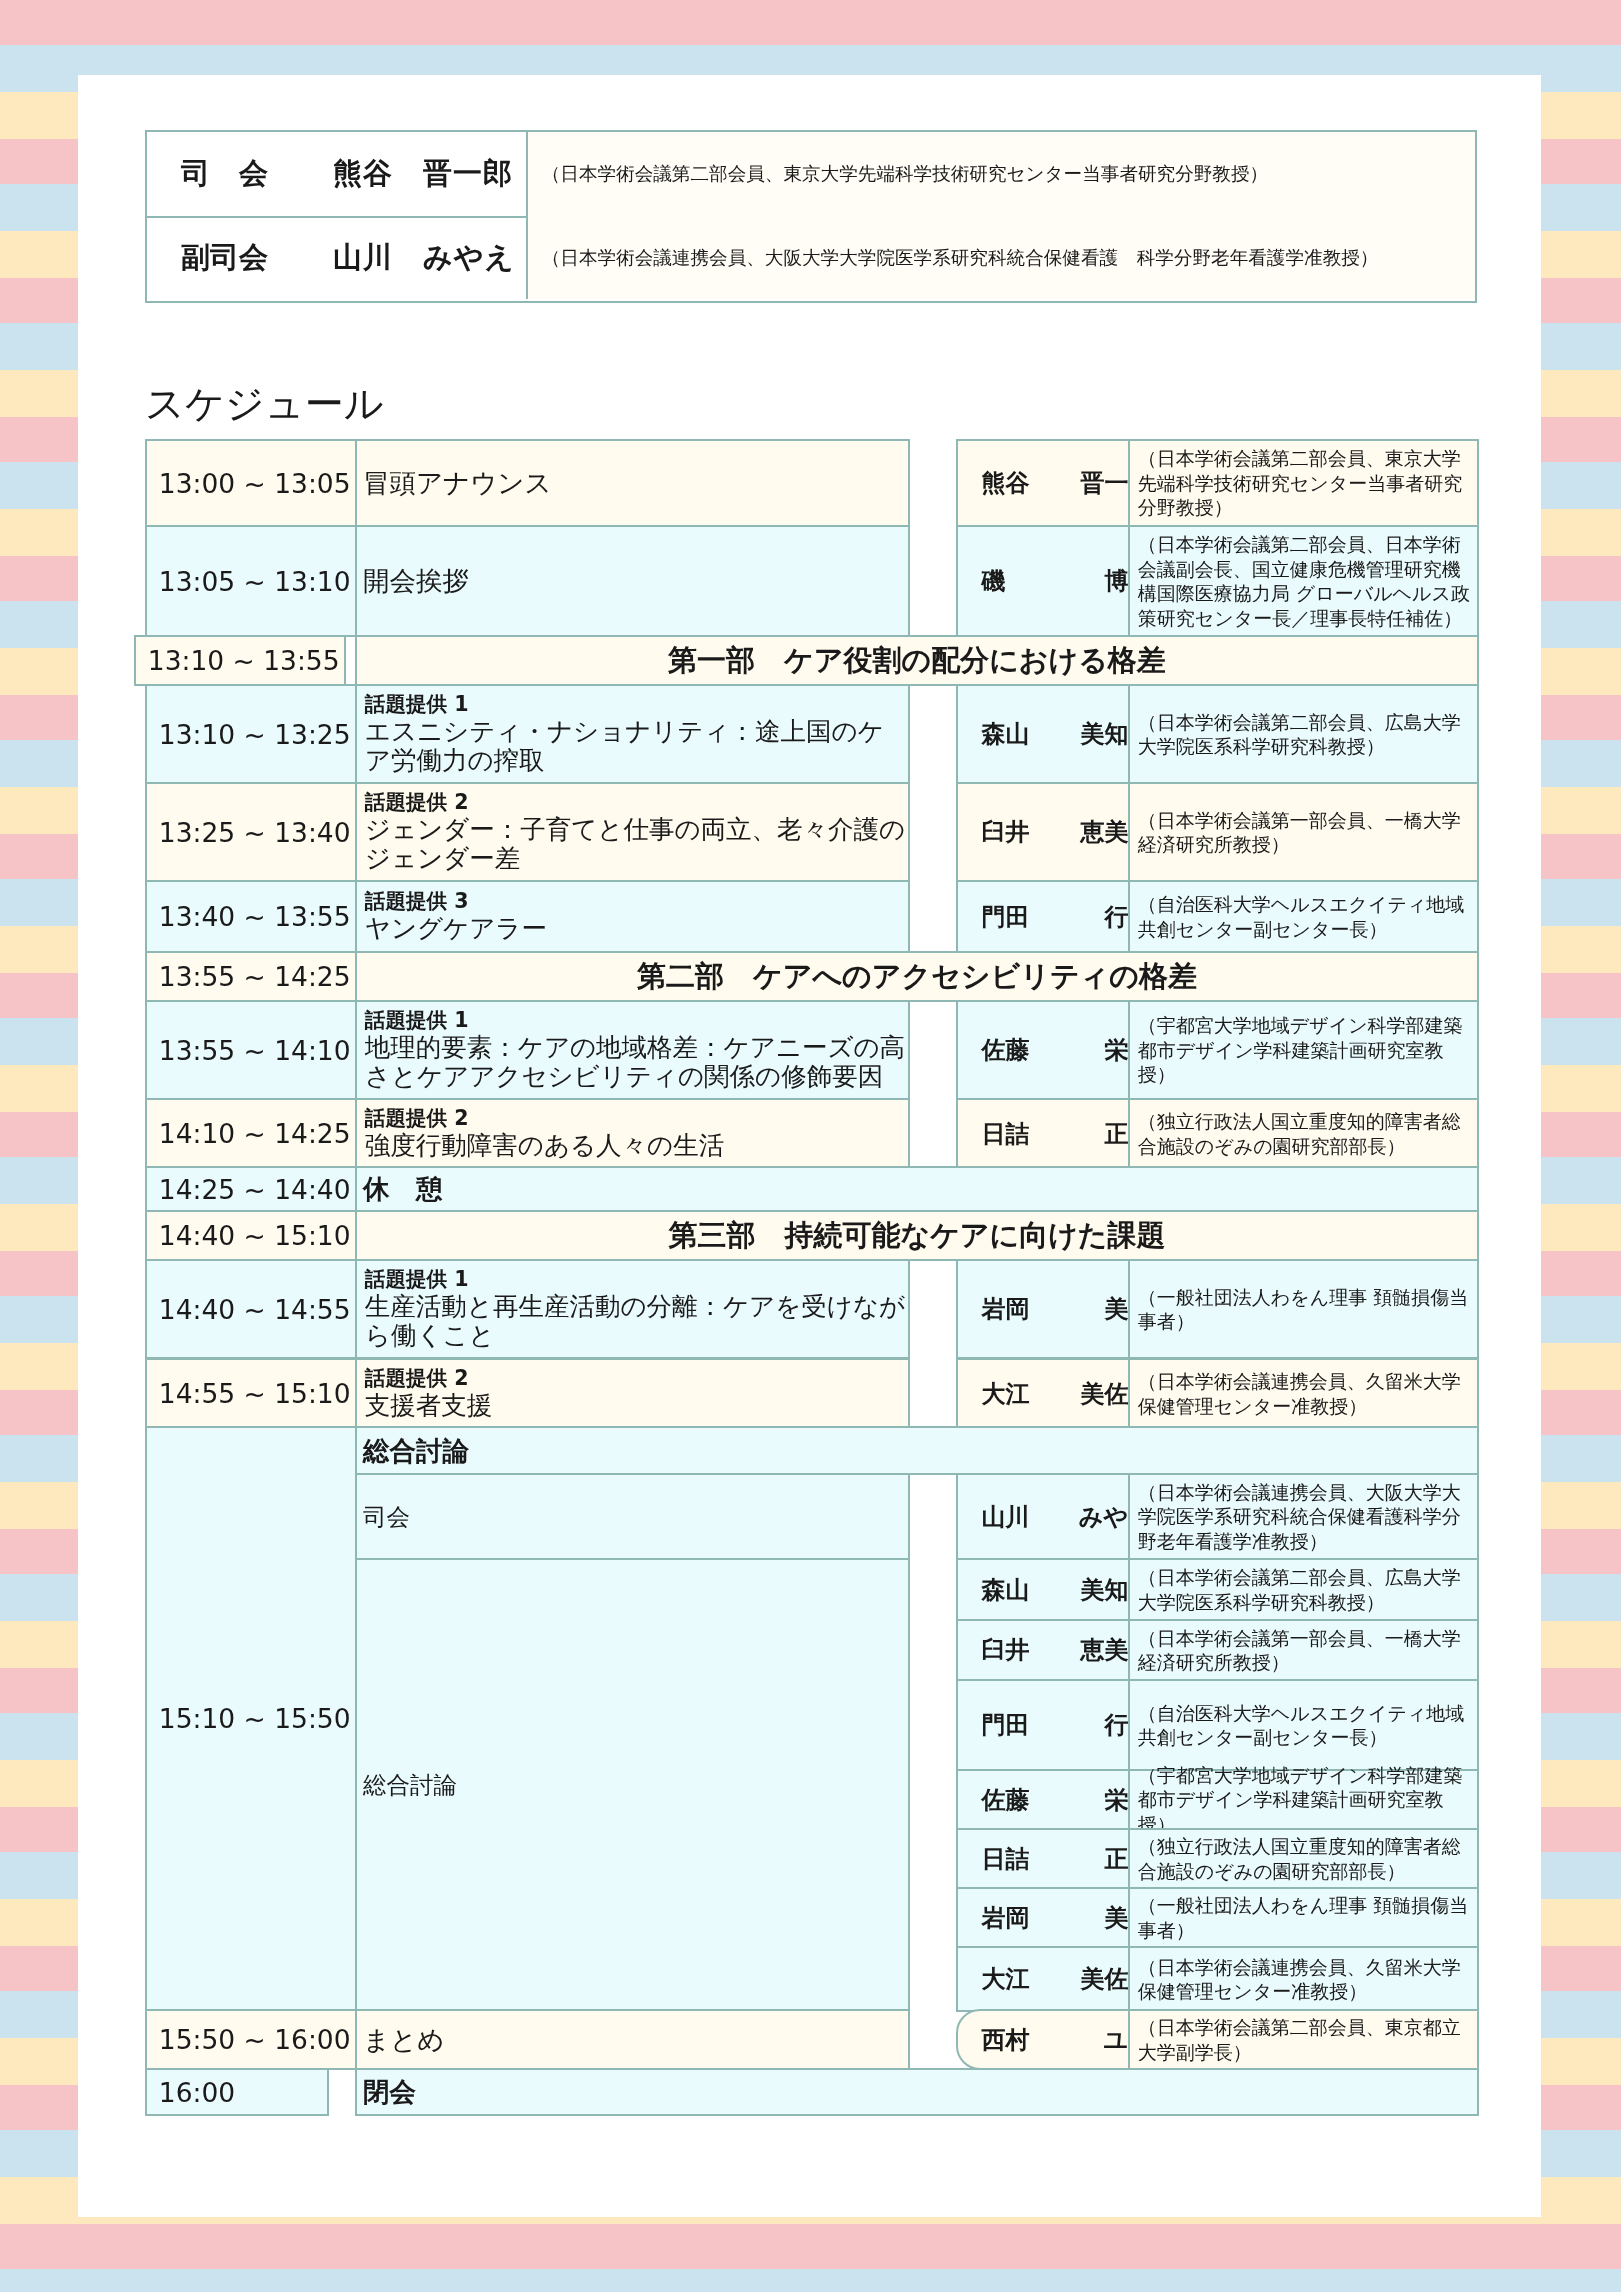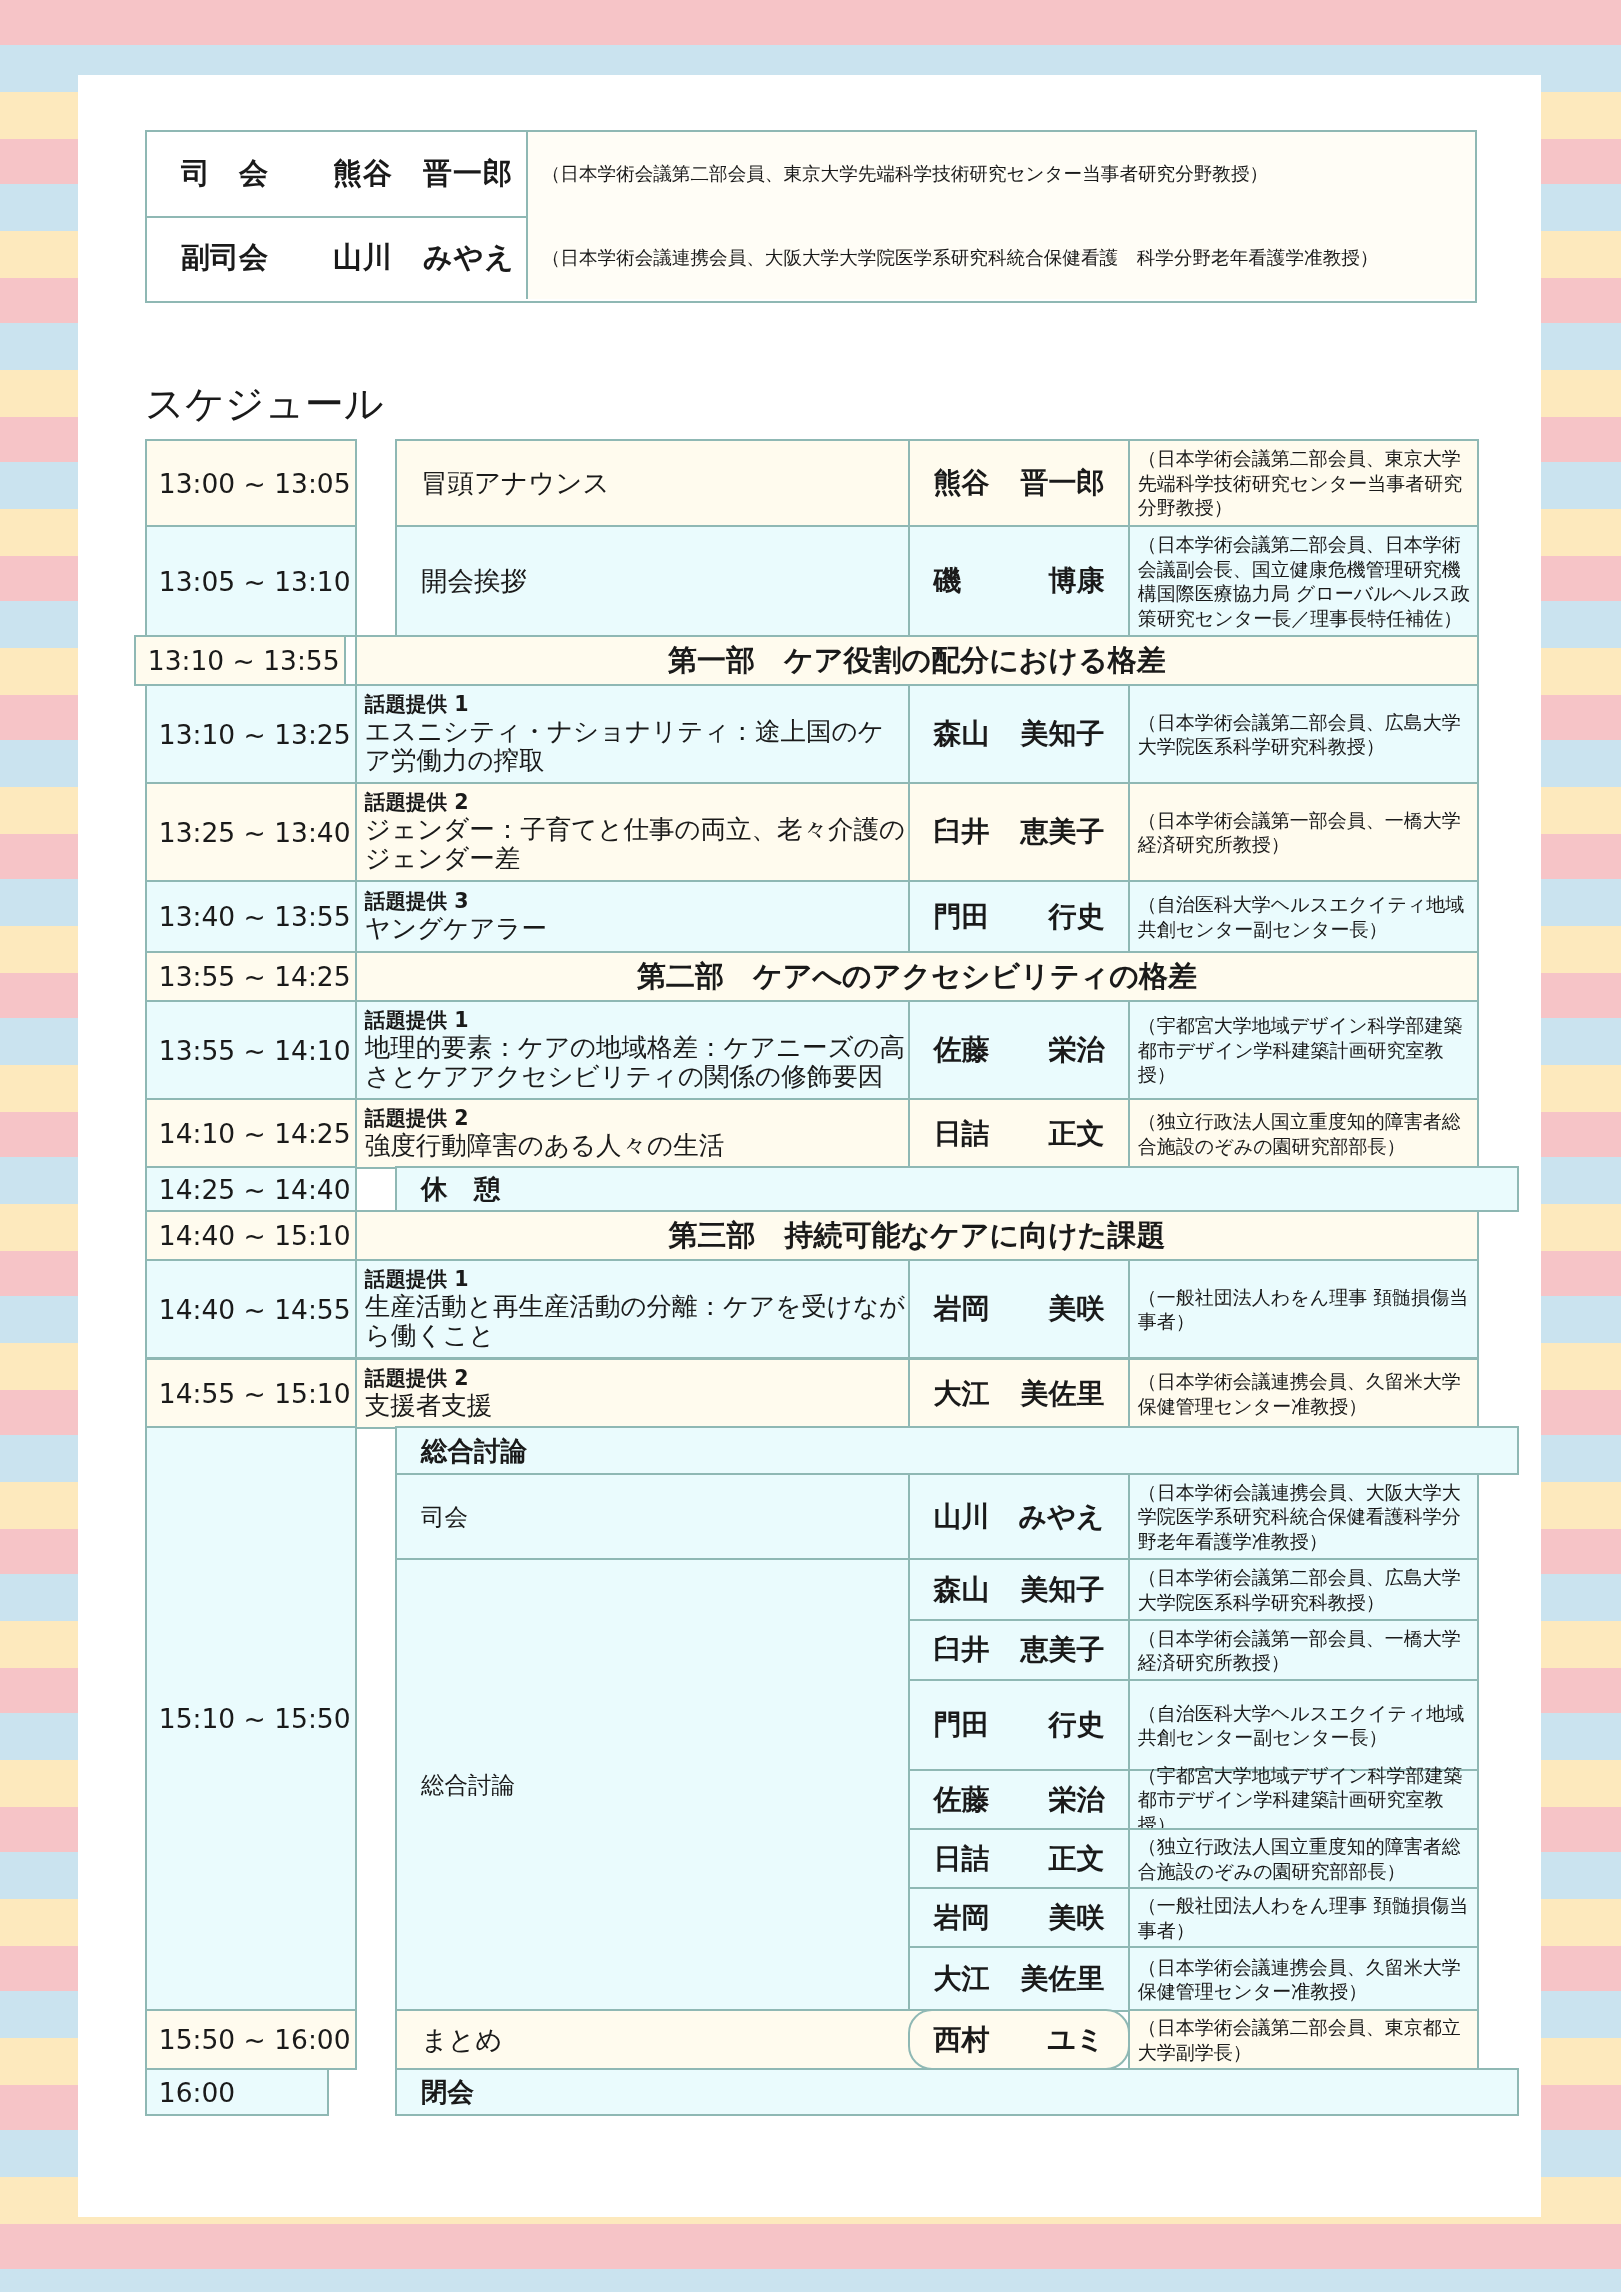--- a/index.html
+++ b/index.html
@@ -27,24 +27,24 @@
   .chair-role { position:absolute; left:0; width:377px; height:100%; display:flex; align-items:center; font-weight:bold; font-size:29px; }
   .chair-role .role { position:absolute; left:34px; }
   .chair-role .name { position:absolute; left:186px; letter-spacing:1px; }
   .chair-aff { position:absolute; left:379px; right:0; height:100%; display:flex; align-items:center; padding-left:13.7px; font-size:18.6px; background:#fffdf6; border-left:2px solid #8fb8b4; }
 
   .section-title { left:145px; top:377px; font-size:39px; }
 
   .time { display:flex; align-items:center; padding-left:11.8px; font-size:26.5px; }
   .prog { display:flex; flex-direction:column; justify-content:center; padding-left:7.8px; font-size:25.5px; line-height:29px; }
   .prog .label { font-weight:bold; font-size:20.6px; line-height:23.5px; }
-  .spk { display:flex; align-items:center; justify-content:space-between; padding:0 23.5px 0 23.5px; font-weight:bold; font-size:28px; }
+  .spk { display:flex; align-items:center; justify-content:space-between; padding:0 23.5px 0 23.5px; font-weight:bold; font-size:24px;margin-left:48px; }
   .aff { display:flex; align-items:center; padding-left:7.8px; padding-right:3.9px; font-size:19px; line-height:24.5px; }
   .part-title { display:flex; align-items:center; justify-content:center; font-weight:bold; font-size:29px; }
-  .plain { display:flex; align-items:center; padding-left:24px; font-size:26.5px;margin-left:40px; }
+  .plain { display:flex; align-items:center; padding-left:6px; font-size:26.5px; }
   .plain-bold { font-weight:bold; }
 </style>
 </head>
 <body>
 
 <div class="panel"></div>
 
 <div class="abs chair-table">
   <div class="chair-row" style="top:0;height:84px;border-bottom:2px solid #8fb8b4;">
     <div class="chair-role">

